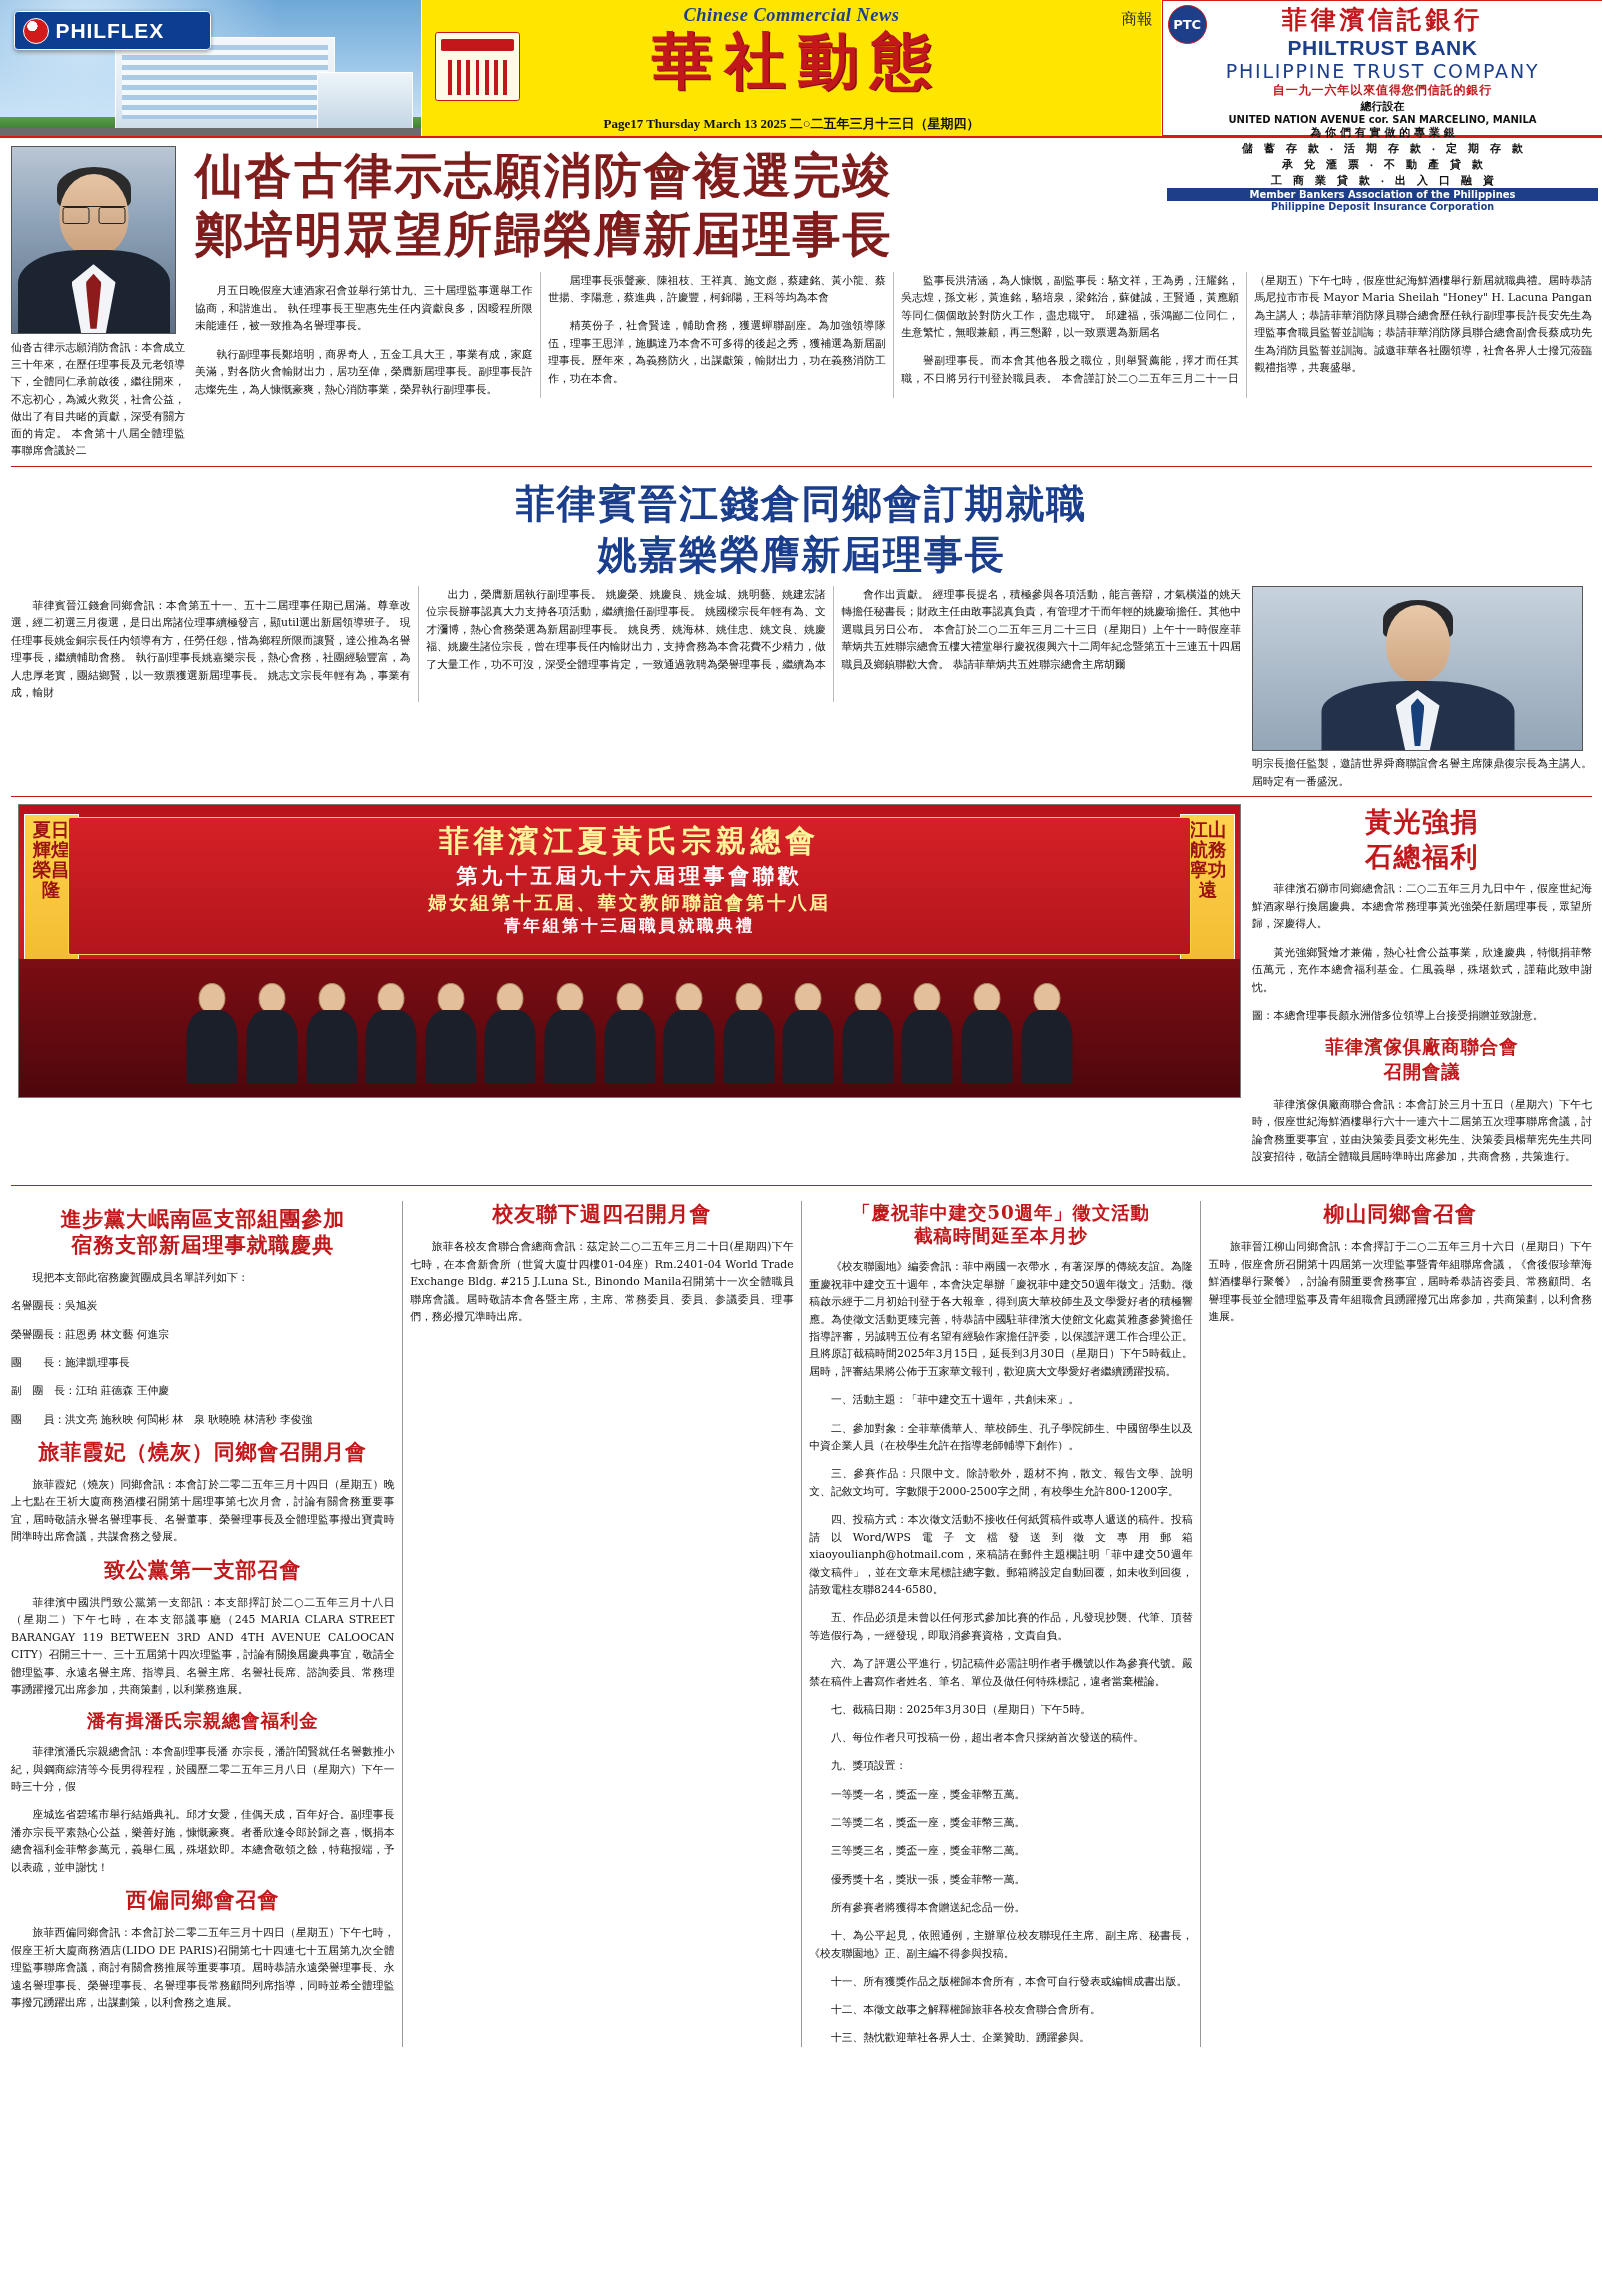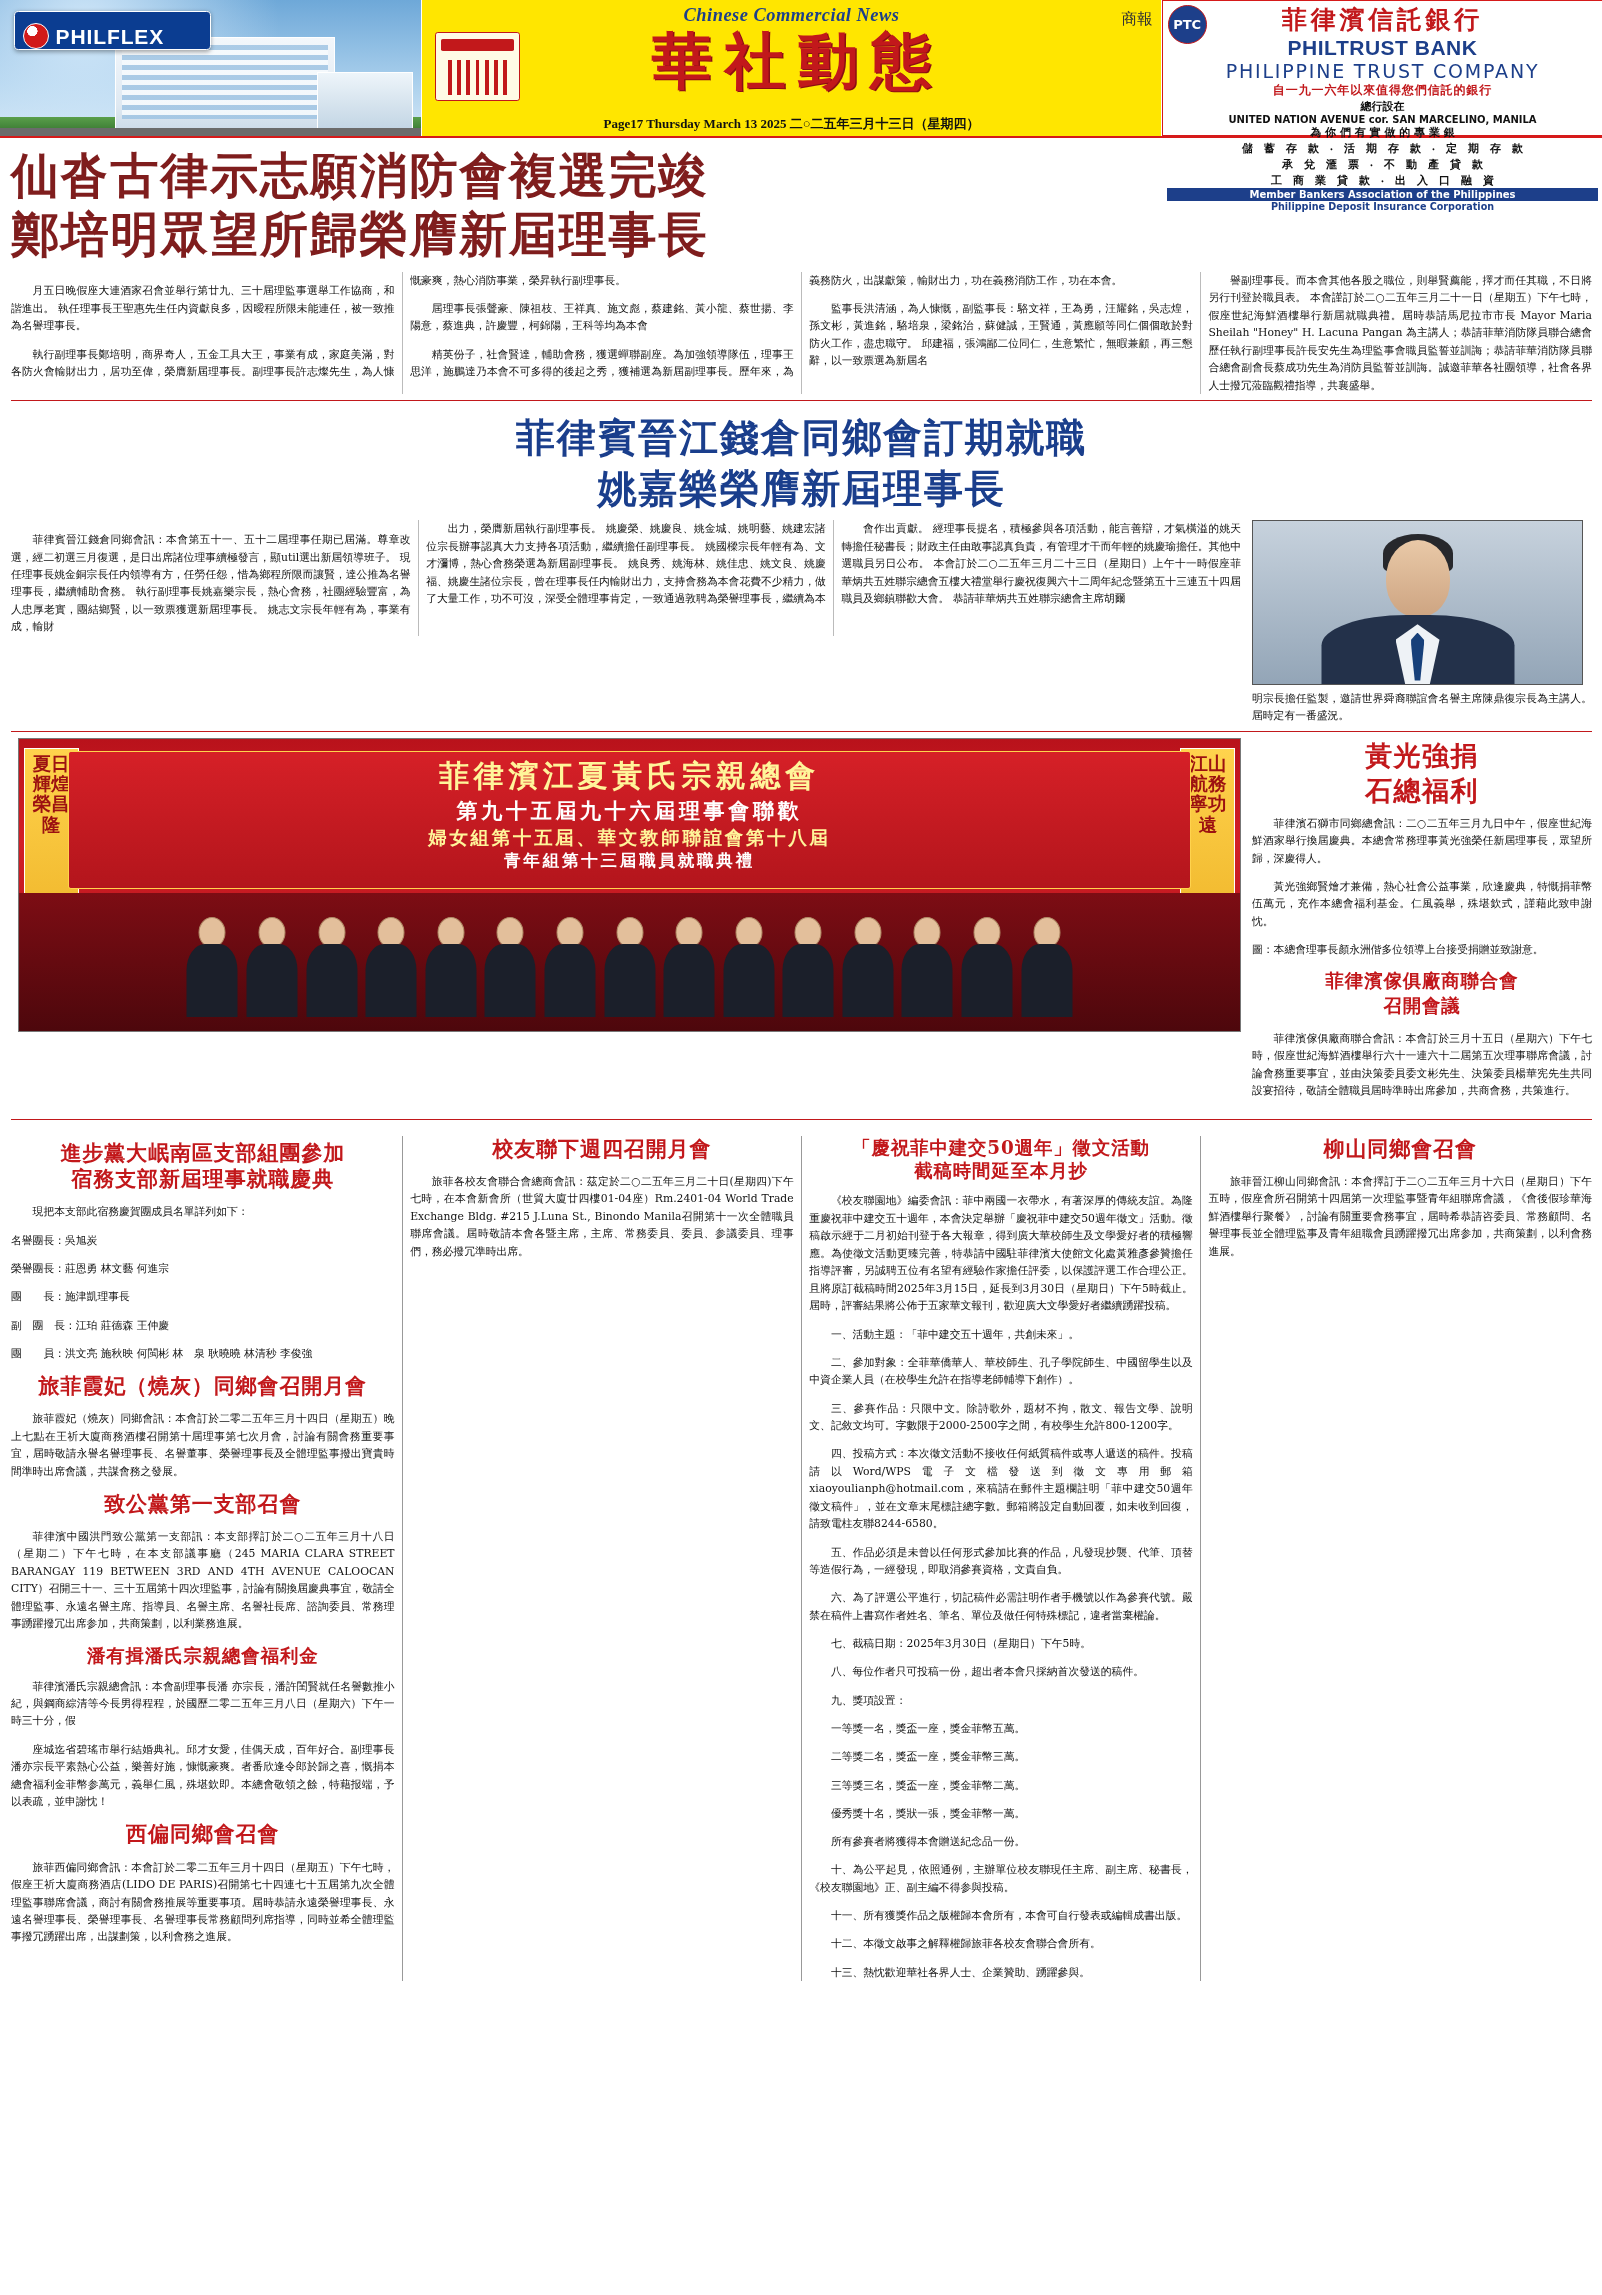--- a/index.html
+++ b/index.html
@@ -36,21 +36,21 @@
     position:absolute; bottom:0; left:317px; width:96px; height:64px;
     background: linear-gradient(180deg,#eef5fa,#bed2e2);
     border:0.9px solid #fff;
   }
   .mh-left .grass { position:absolute; bottom:0; left:0; right:0; height:19px;
     background: linear-gradient(180deg,#5a9f4b,#2f6d2a); }
   .mh-left .road { position:absolute; bottom:0; left:0; right:0; height:8.3px; background:#6b6b6b; }
   .philflex {
     position:absolute; top:11px; left:13.8px; width:197px; height:39px;
     background:#0b3d91; border:1.8px solid #fff; border-radius:4.6px;
-    display:flex; align-items:flex-end; gap:6.4px; padding:0 8.3px;
+    display:flex; align-items:center; gap:6.4px; padding:0 8.3px;
     box-shadow:0 1.8px 4.6px rgba(0,0,0,.35);
   }
   .philflex .globe {
     width:26px;height:26px;border-radius:50%;
     background: radial-gradient(circle at 35% 30%, #ffffff 0 22%, #d11a1a 23% 100%);
     border:1.4px solid #fff; flex:0 0 auto;
   }
   .philflex .pf-text { color:#fff; font-weight:bold; font-size:21px; letter-spacing:0.9px;
     font-family:"Liberation Sans", sans-serif; }
 
@@ -272,20 +272,32 @@
       <div class="cn-line2 cn">為  你  們  有  實  做  的  專  業  銀</div>
       <div class="cn-line2 cn">儲　蓄　存　款　‧　活　期　存　款　‧　定　期　存　款</div>
       <div class="cn-line2 cn">承　兌　滙　票　‧　不　動　產　貸　款</div>
       <div class="cn-line2 cn">工　商　業　貸　款　‧　出　入　口　融　資</div>
       <div class="blue-bar">Member Bankers Association of the Philippines</div>
       <div class="pdic">Philippine Deposit Insurance Corporation</div>
     </div>
   </div>
 
   <div class="sec1">
+    <div class="photo-col">
+      <div class="portrait">
+        <div class="hair"></div>
+        <div class="head"></div>
+        <div class="glasses"></div>
+        <div class="body"></div>
+        <div class="shirt"></div>
+        <div class="tie"></div>
+      </div>
+      <div class="caption" style="margin-top:4.6px;">仙沓古律示志願消防會訊：本會成立三十年來，在歷任理事長及元老領導下，全體同仁承前啟後，繼往開來，不忘初心，為滅火救災，社會公益，做出了有目共睹的貢獻，深受有關方面的肯定。
+本會第十八屆全體理監事聯席會議於二</div>
+    </div>
 
     <div class="text-col">
       <div class="headline-main cn">仙沓古律示志願消防會複選完竣</div>
       <div class="headline-main cn">鄭培明眾望所歸榮膺新屆理事長</div>
       <div class="cols-4" style="margin-top:8.3px;">
         <p class="body-cn">月五日晚假座大連酒家召會並舉行第廿九、三十屆理監事選舉工作協商，和諧進出。
 執任理事長王聖惠先生任内資獻良多，因曖程所限未能連任，被一致推為名譽理事長。</p>
         <p class="body-cn">執行副理事長鄭培明，商界奇人，五金工具大王，事業有成，家庭美滿，對各防火會輸財出力，居功至偉，榮膺新屆理事長。副理事長許志燦先生，為人慷慨豪爽，熱心消防事業，榮昇執行副理事長。</p>
         <p class="body-cn">屆理事長張聲豪、陳祖枝、王祥真、施文彪，蔡建銘、黃小龍、蔡世揚、李陽意，蔡進典，許慶豐，柯錦陽，王科等均為本會</p>
         <p class="body-cn">精英份子，社會賢達，輔助會務，獲選蟬聯副座。為加強領導隊伍，理事王思洋，施鵬達乃本會不可多得的後起之秀，獲補選為新屆副理事長。歷年來，為義務防火，出謀獻策，輸財出力，功在義務消防工作，功在本會。</p>

